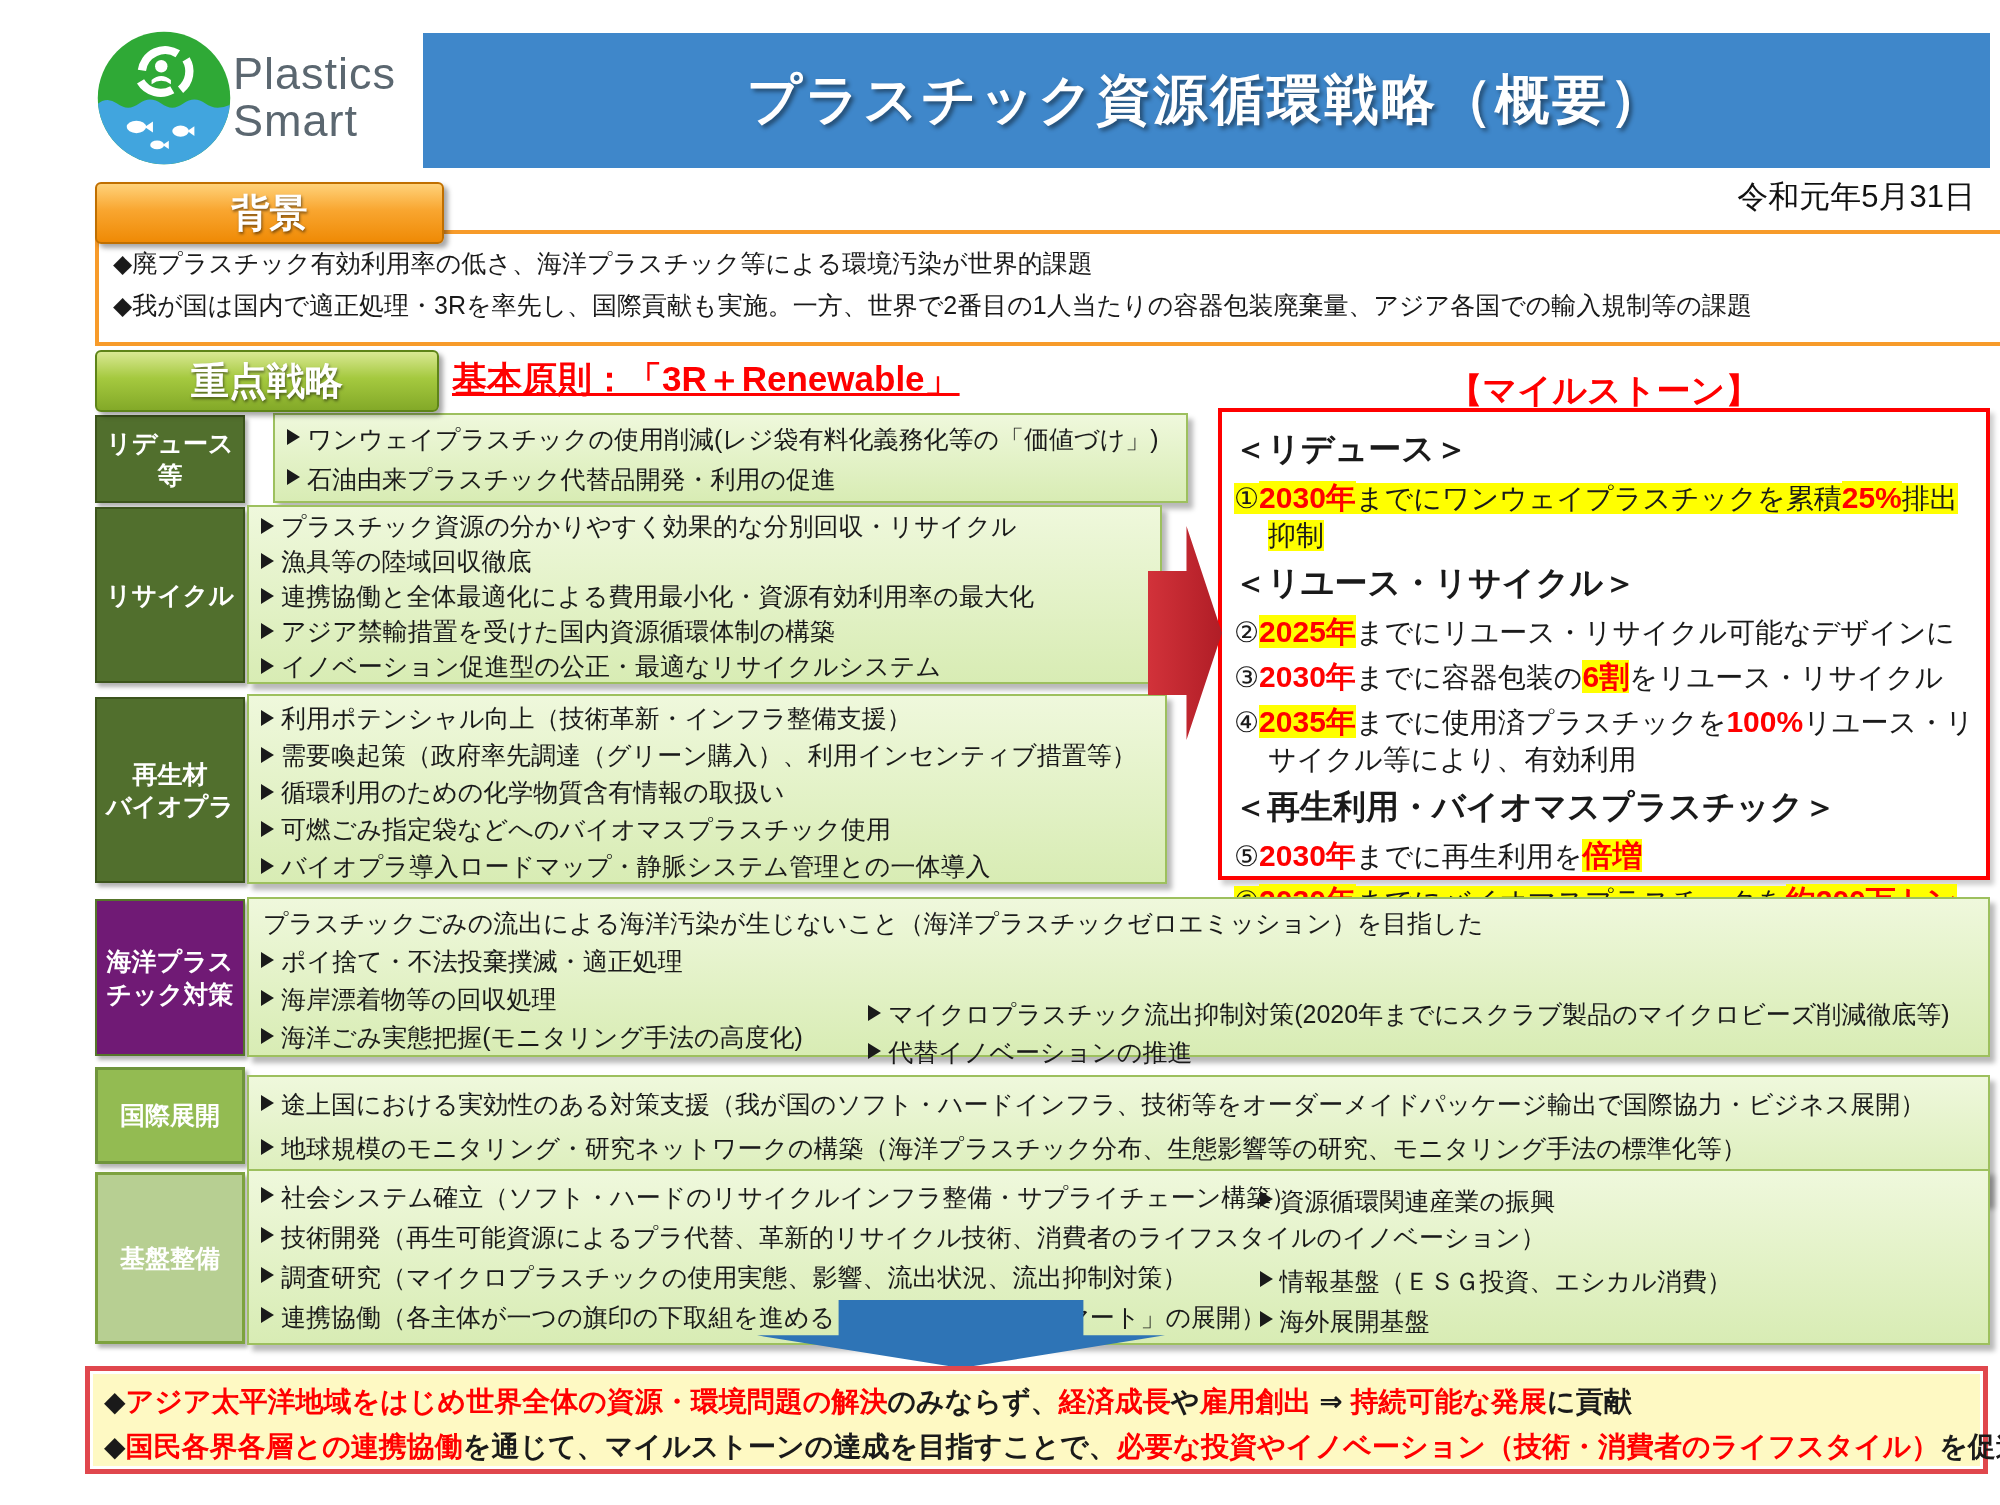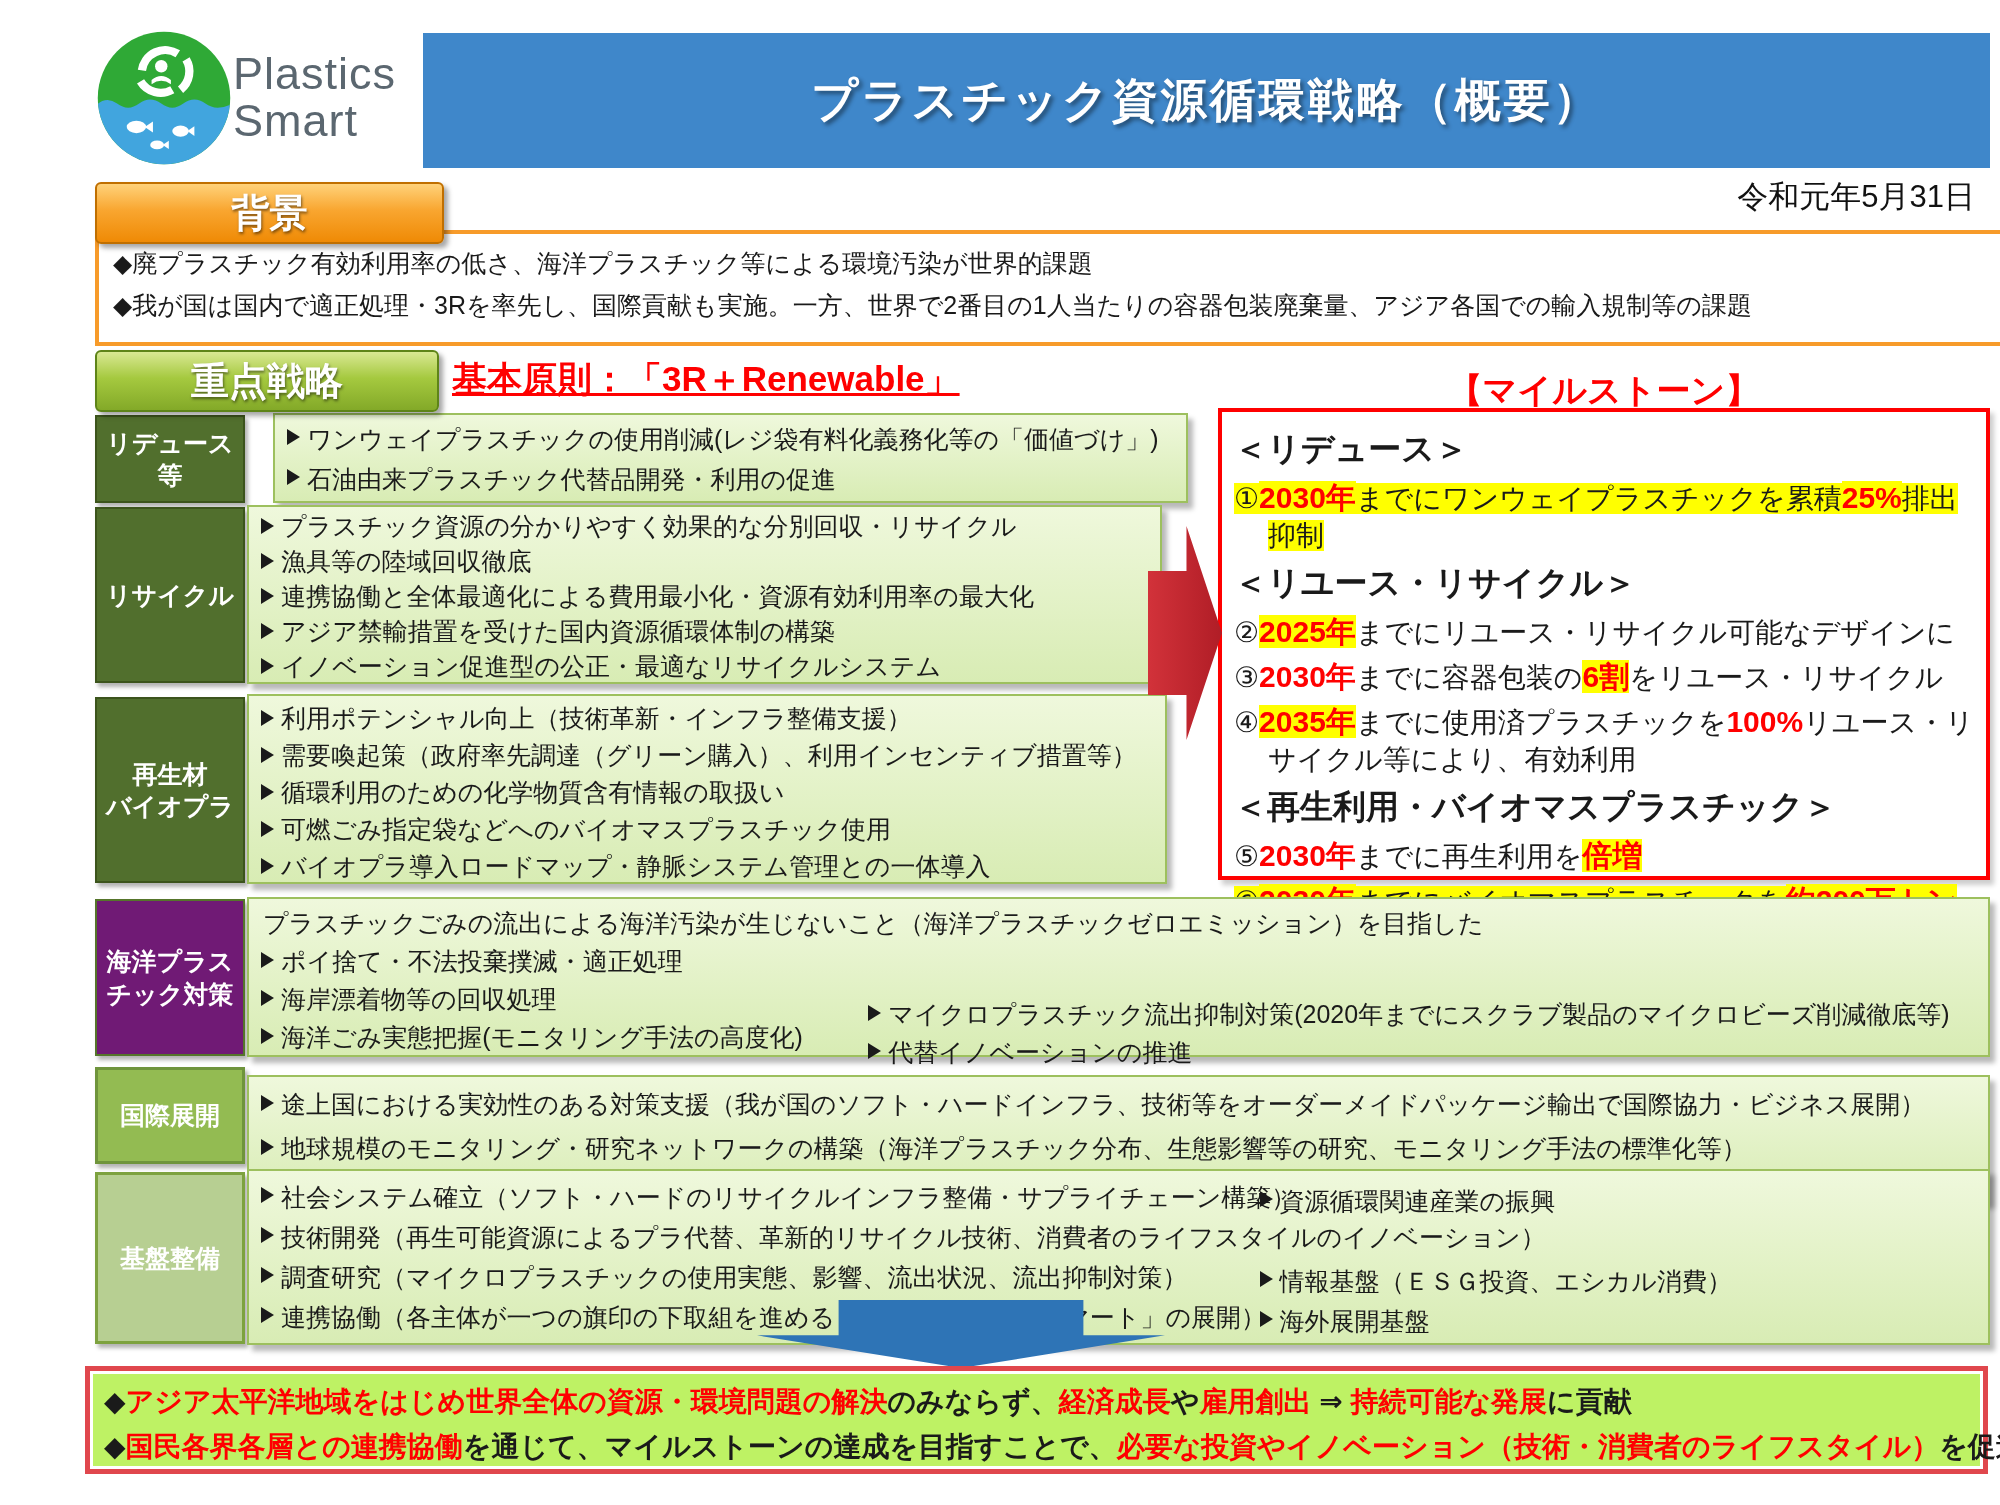--- a/index.html
+++ b/index.html
@@ -5,21 +5,21 @@
   html,body{margin:0;padding:0;background:#ffffff;}
   .page{position:relative;width:2000px;height:1505px;background:#ffffff;overflow:hidden;
         font-family:"Liberation Sans","DejaVu Sans",sans-serif;color:#1a1a1a;}
 
   
   .logo{position:absolute;left:95px;top:25px;width:325px;height:145px;display:flex;align-items:center;}
   .logo svg{width:138px;height:138px;flex:0 0 auto;}
   .logo-text{color:#5b6770;font-size:45px;line-height:1.04;font-weight:400;letter-spacing:1px;}
   .title-bar{position:absolute;left:423px;top:33px;width:1567px;height:135px;background:#3f87ca;
              display:flex;align-items:center;justify-content:center;}
-  .title-bar .t{color:#ffffff;font-weight:bold;font-size:46px;letter-spacing:3px;
+  .title-bar .t{color:#ffffff;font-weight:bold;font-size:54px;letter-spacing:3px;
                 text-shadow:3px 3px 4px rgba(0,0,0,.45);}
   .doc-date{position:absolute;right:25px;top:176px;font-size:31px;color:#111;}
 
   
   .tab{position:absolute;display:flex;align-items:center;justify-content:center;border-radius:6px;
        color:#fff;font-weight:bold;font-size:38px;text-shadow:1px 2px 3px rgba(0,0,0,.5);
        box-shadow:4px 4px 5px rgba(0,0,0,.35);}
   .tab-bg{left:95px;top:182px;width:345px;height:58px;z-index:5;
           background:linear-gradient(180deg,#ffd27a 0%,#f9a630 45%,#ef8a05 100%);border:2px solid #c06f00;}
   .tab-strategy{left:95px;top:350px;width:340px;height:58px;z-index:5;
@@ -81,21 +81,21 @@
 
   
   .red-arrow{position:absolute;left:1148px;top:526px;width:74px;height:214px;z-index:6;
              background:linear-gradient(90deg,#d2323a,#b01d26);
              clip-path:polygon(0 21%,52% 21%,52% 0,100% 50%,52% 100%,52% 79%,0 79%);}
   .blue-arrow{position:absolute;left:757px;top:1300px;width:408px;height:68px;background:#2e74b6;
               clip-path:polygon(20% 0,80% 0,80% 52%,100% 52%,50% 100%,0 52%,20% 52%);}
 
   
   .bottom-box{position:absolute;left:85px;top:1366px;width:1903px;height:108px;border:5px solid #e0474d;
-              box-sizing:border-box;background:#bef264;padding:8px 14px;box-shadow:inset 0 0 0 3px #fff;}
+              box-sizing:border-box;background:#fef9c3;padding:8px 14px;box-shadow:inset 0 0 0 3px #fff;}
   .concl-line{font-size:28px;font-weight:bold;line-height:45px;white-space:nowrap;}
 </style>
 </head>
 <body>
 
 <div class="page">
 
   <div class="logo">
     <svg viewBox="0 0 100 100">
       <defs>

